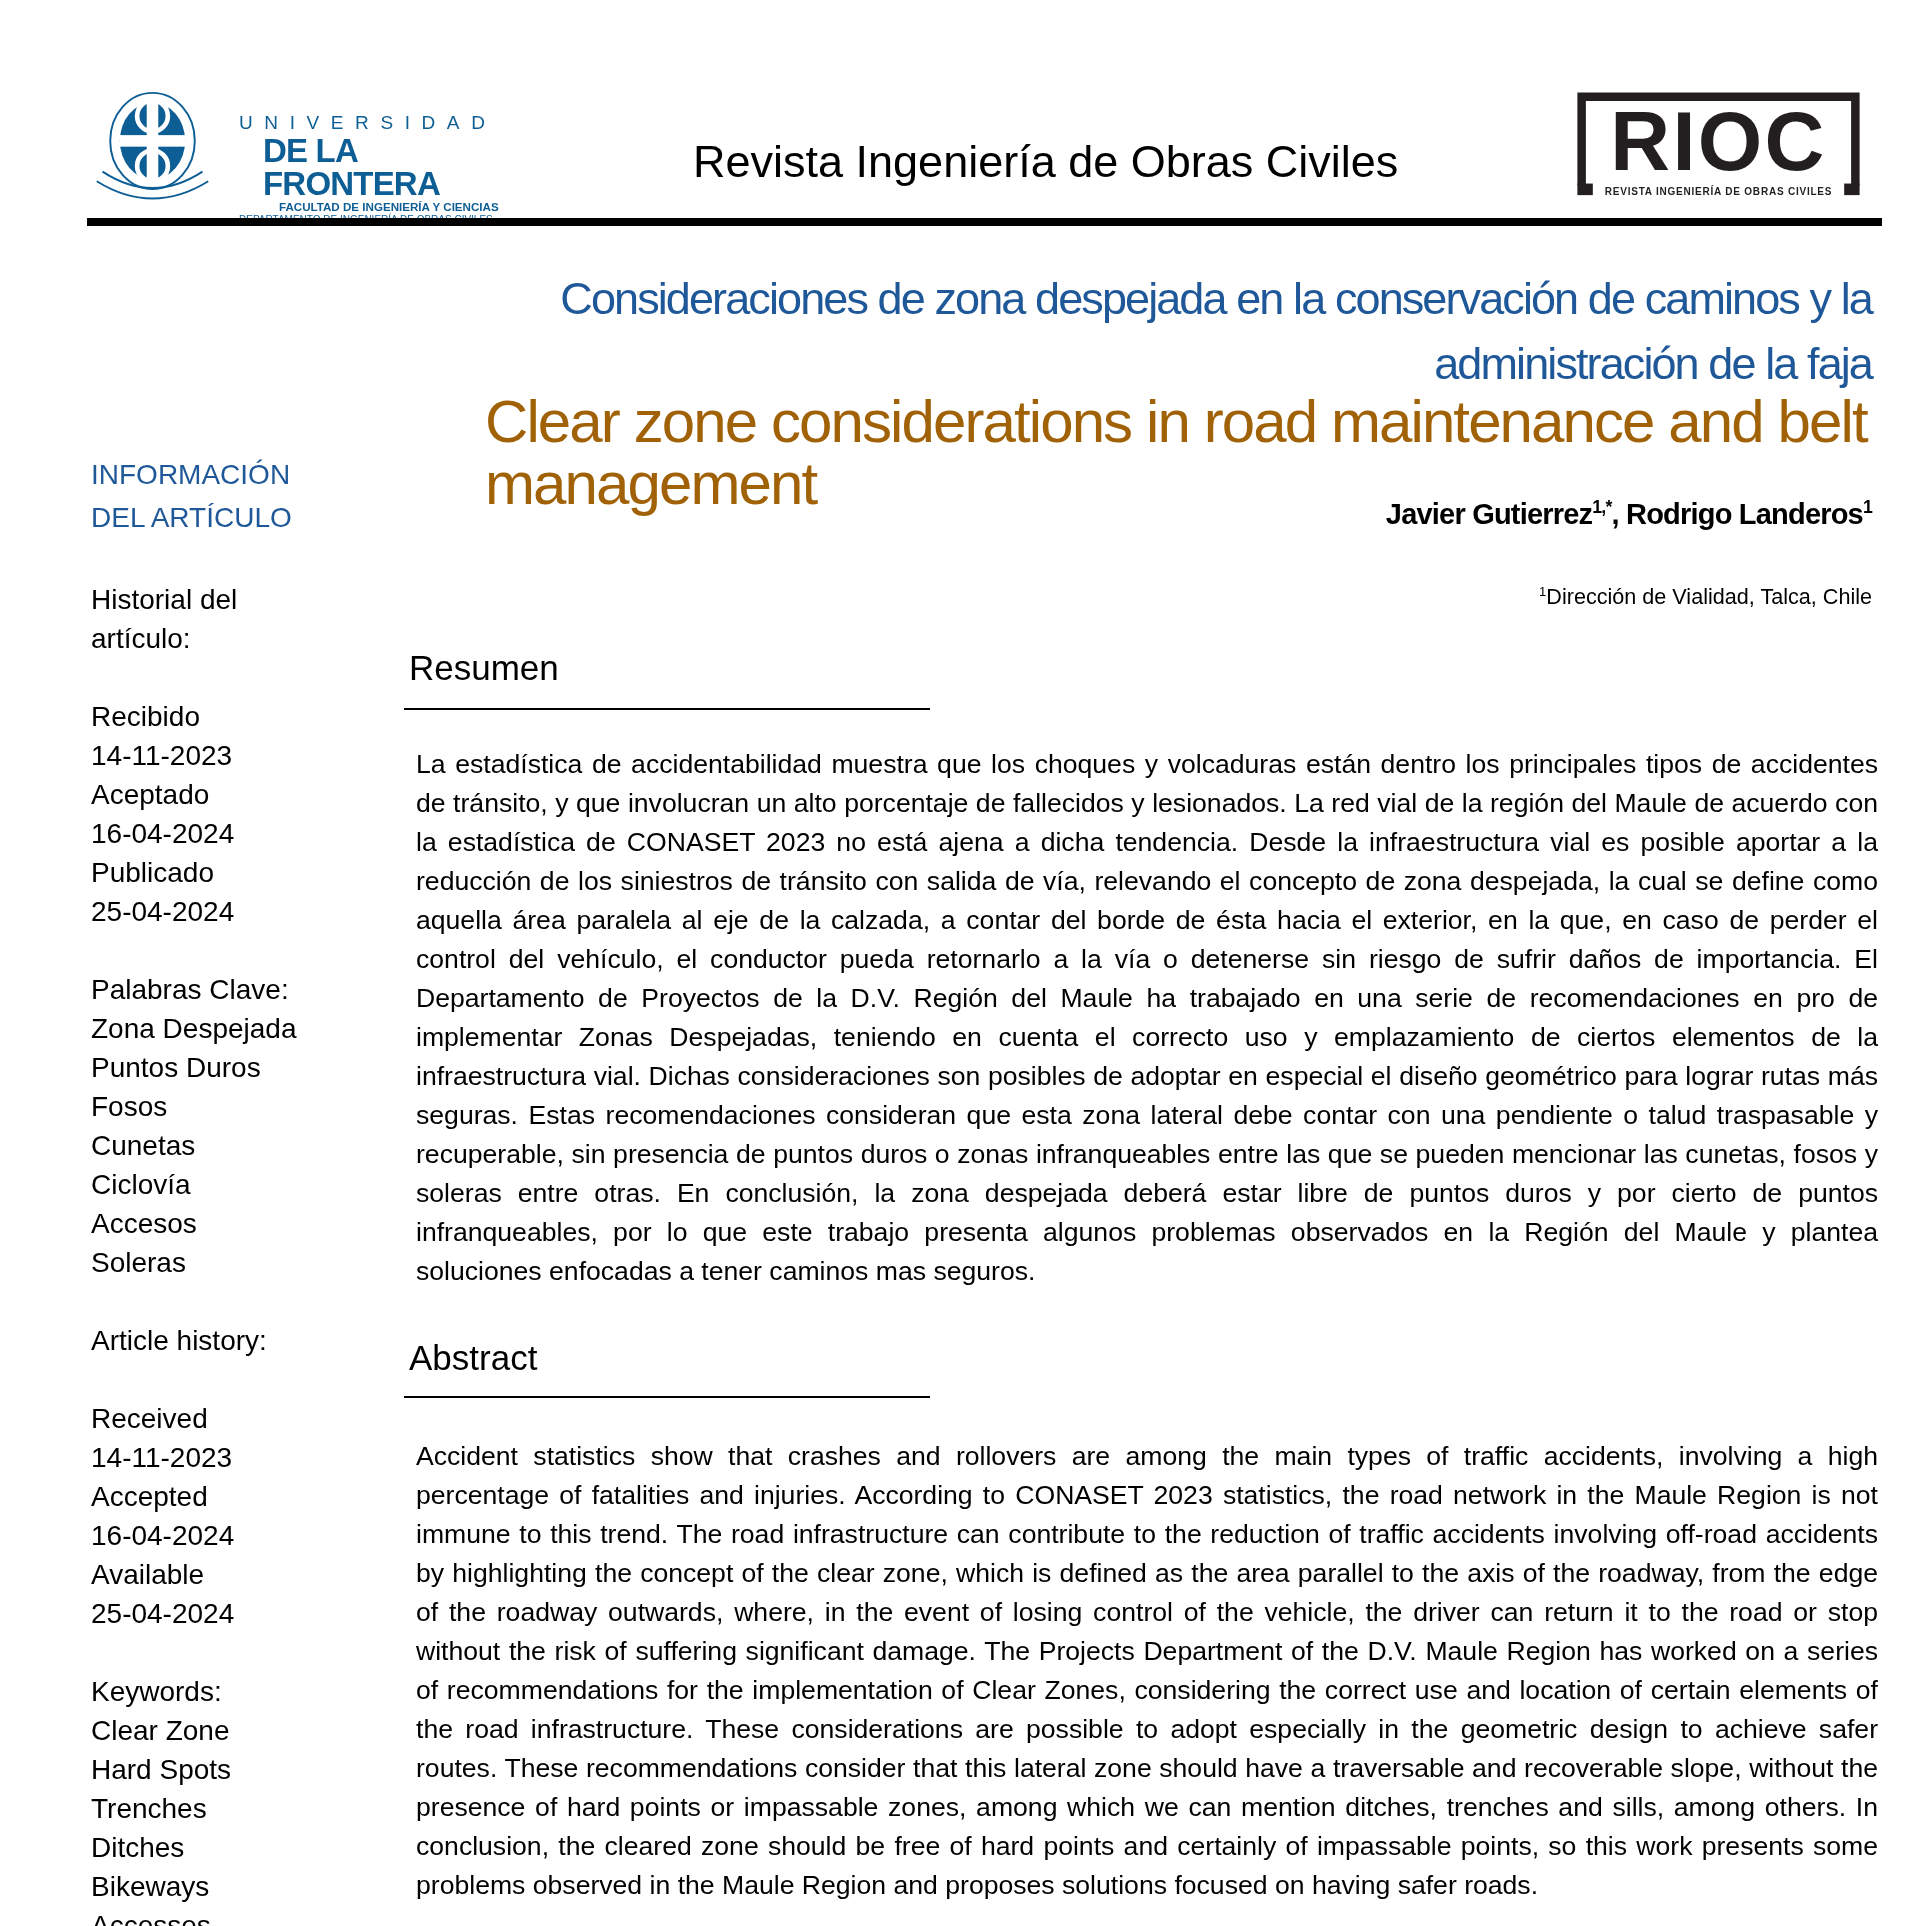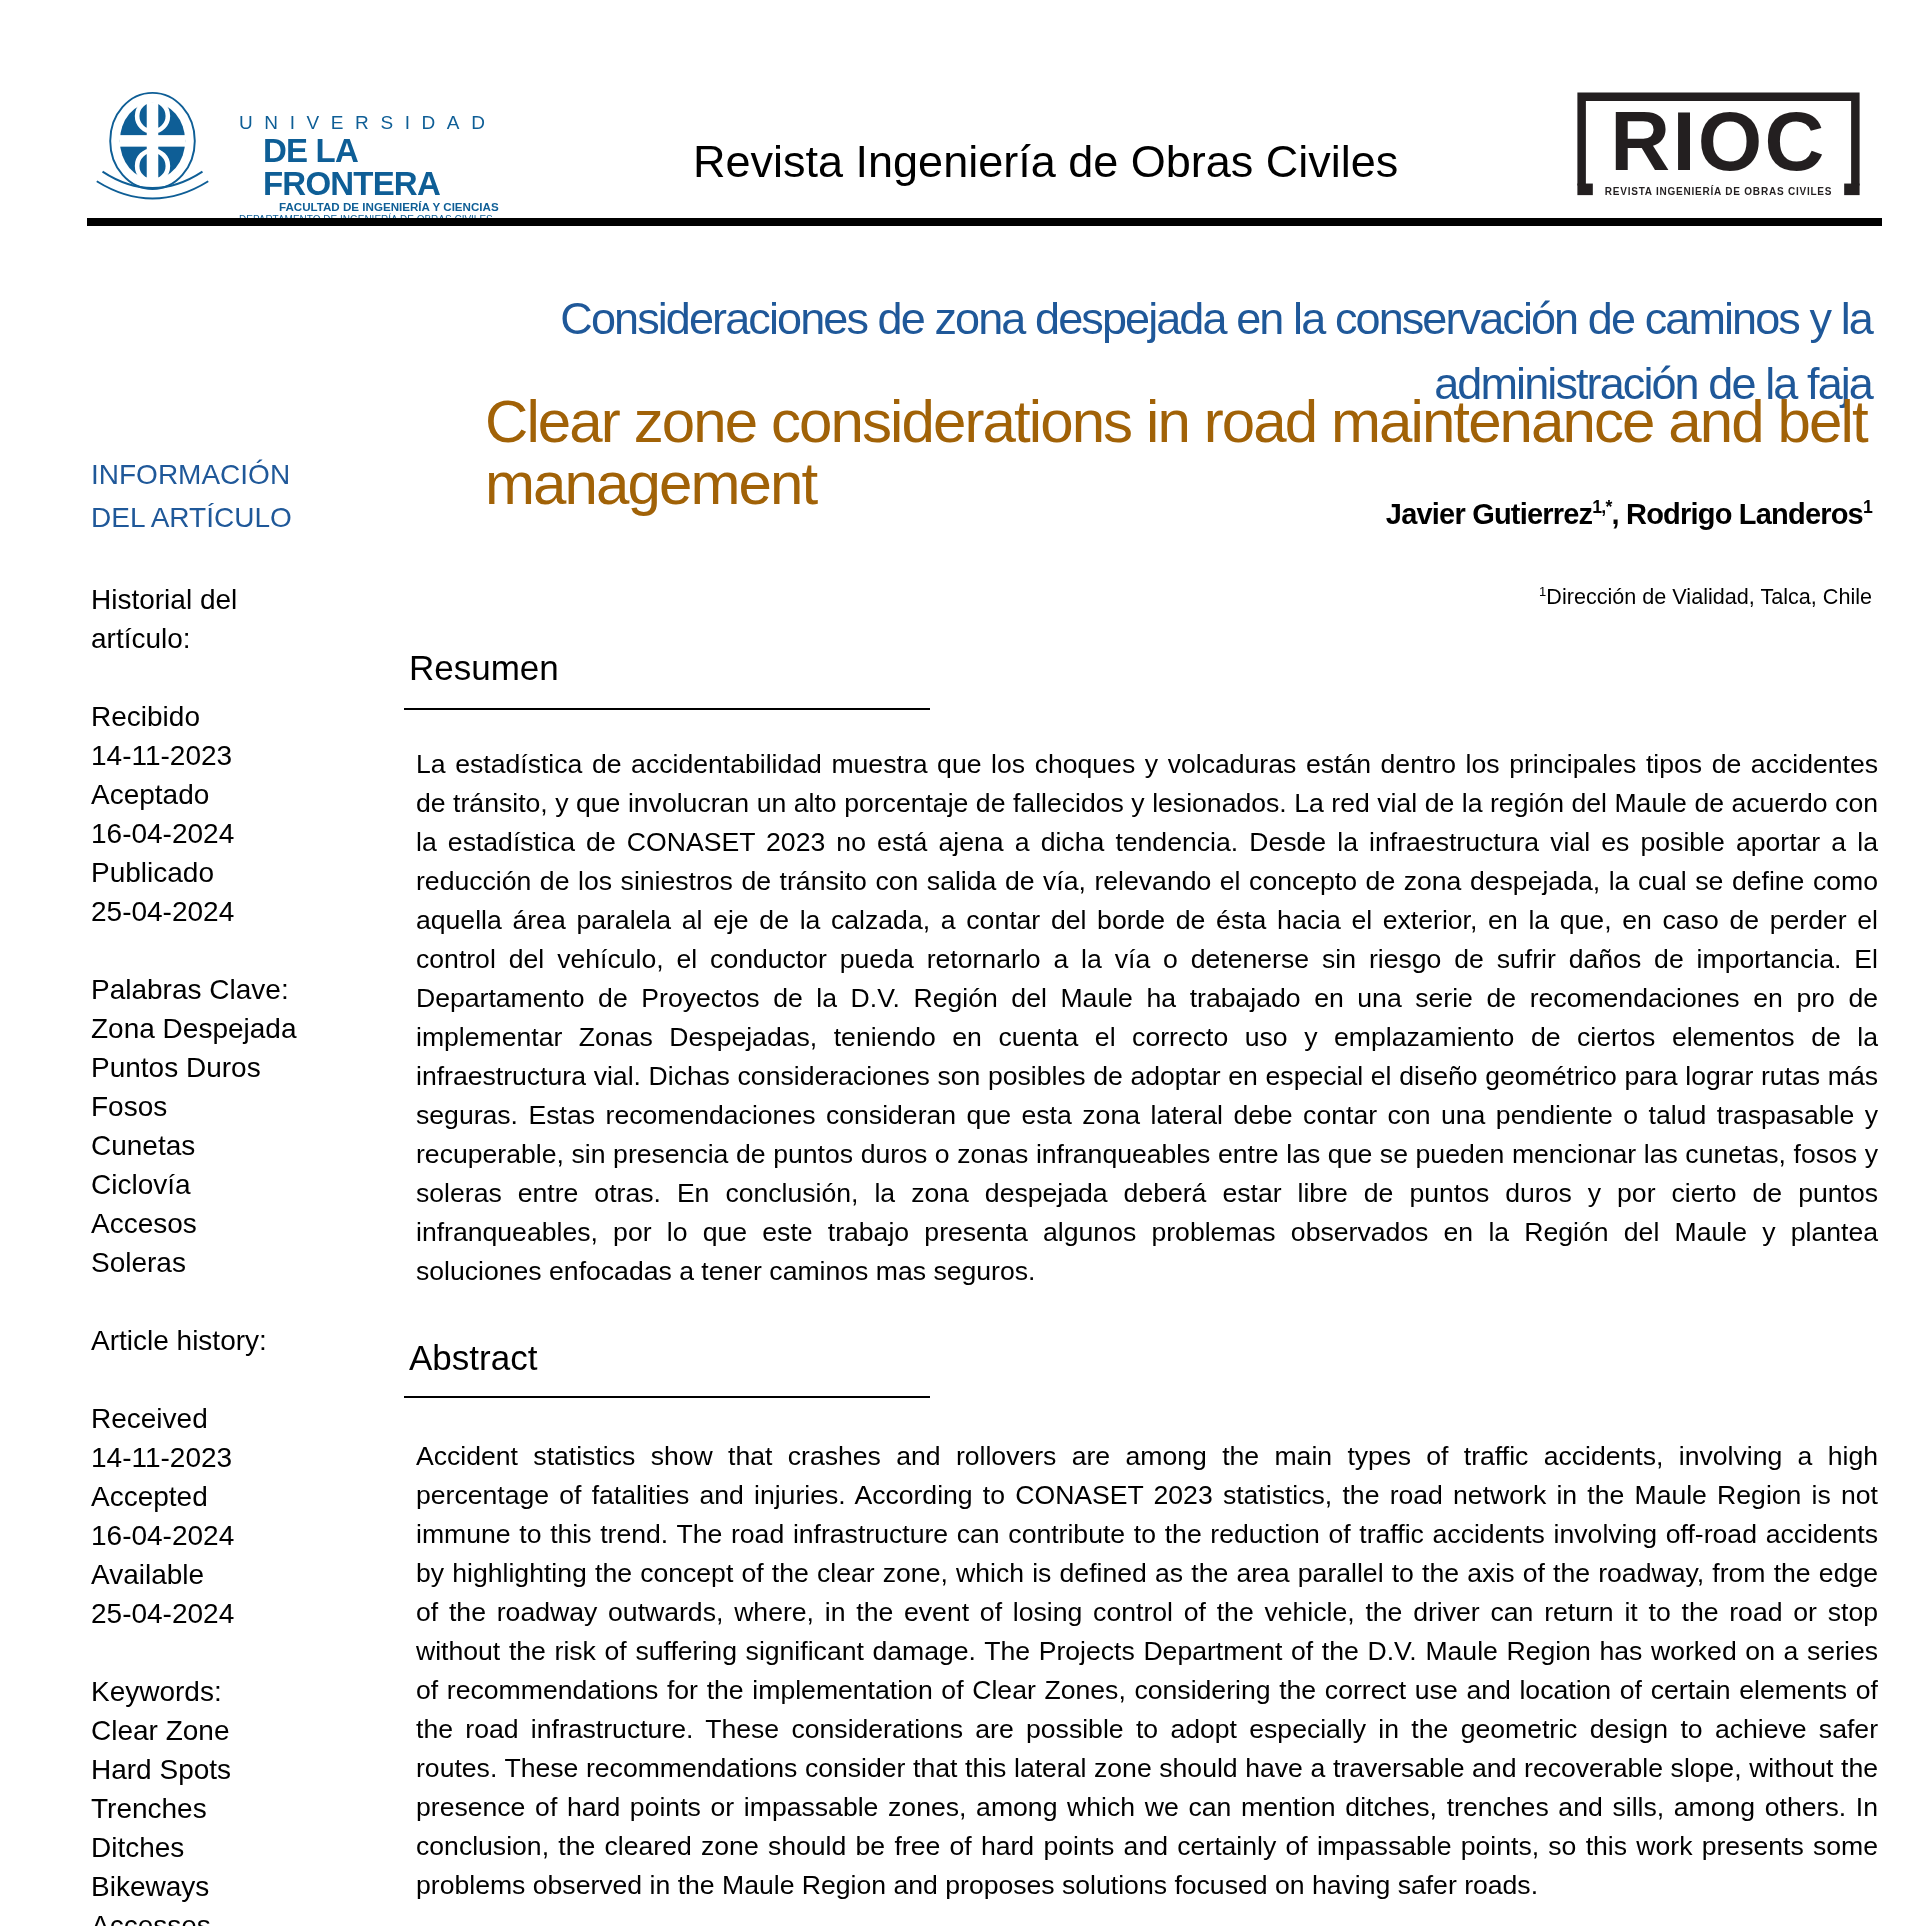--- a/index.html
+++ b/index.html
@@ -14,21 +14,21 @@
   .ufro-u { font-size:19px; letter-spacing:11.6px; font-weight:300; line-height:21.6px; }
   .ufro-f { font-size:33px; font-weight:bold; line-height:33px; letter-spacing:-0.8px;margin-left:24px; }
   .ufro-fac { font-size:11.6px; font-weight:bold; line-height:14px;padding-left:40px; }
   .ufro-dep { font-size:10px; line-height:11.6px; }
   .journal-title { left:693px; top:135px; font-size:45px; line-height:54px; }
   .rioc-logo { left:1572px; top:87px; width:293px; height:116px; }
   .header-rule { left:87px; top:218px; width:1795px; height:7.7px; background:#000; }
 
   
   .title-es { right:93px; top:266px; width:1348px; text-align:right; color:#1F5899;
-              font-size:45px; line-height:65px; letter-spacing:-1.9px;margin-top:20px; }
+              font-size:45px; line-height:65px; letter-spacing:-1.9px; }
   .title-en { right:93px; top:391px; width:1387px; color:#a16207;
               font-size:60px; line-height:62px; letter-spacing:-1.9px; }
 
   .authors { right:93px; top:497px; font-size:29px; font-weight:bold; letter-spacing:-0.8px; }
   .authors sup { font-size:17.7px; }
   .affiliation { right:93px; top:584px; font-size:21.6px; }
   .affiliation sup { font-size:13px; }
 
   
   .sb-head { left:91px; top:453px; color:#1F5899; font-size:28px; line-height:43px; }

